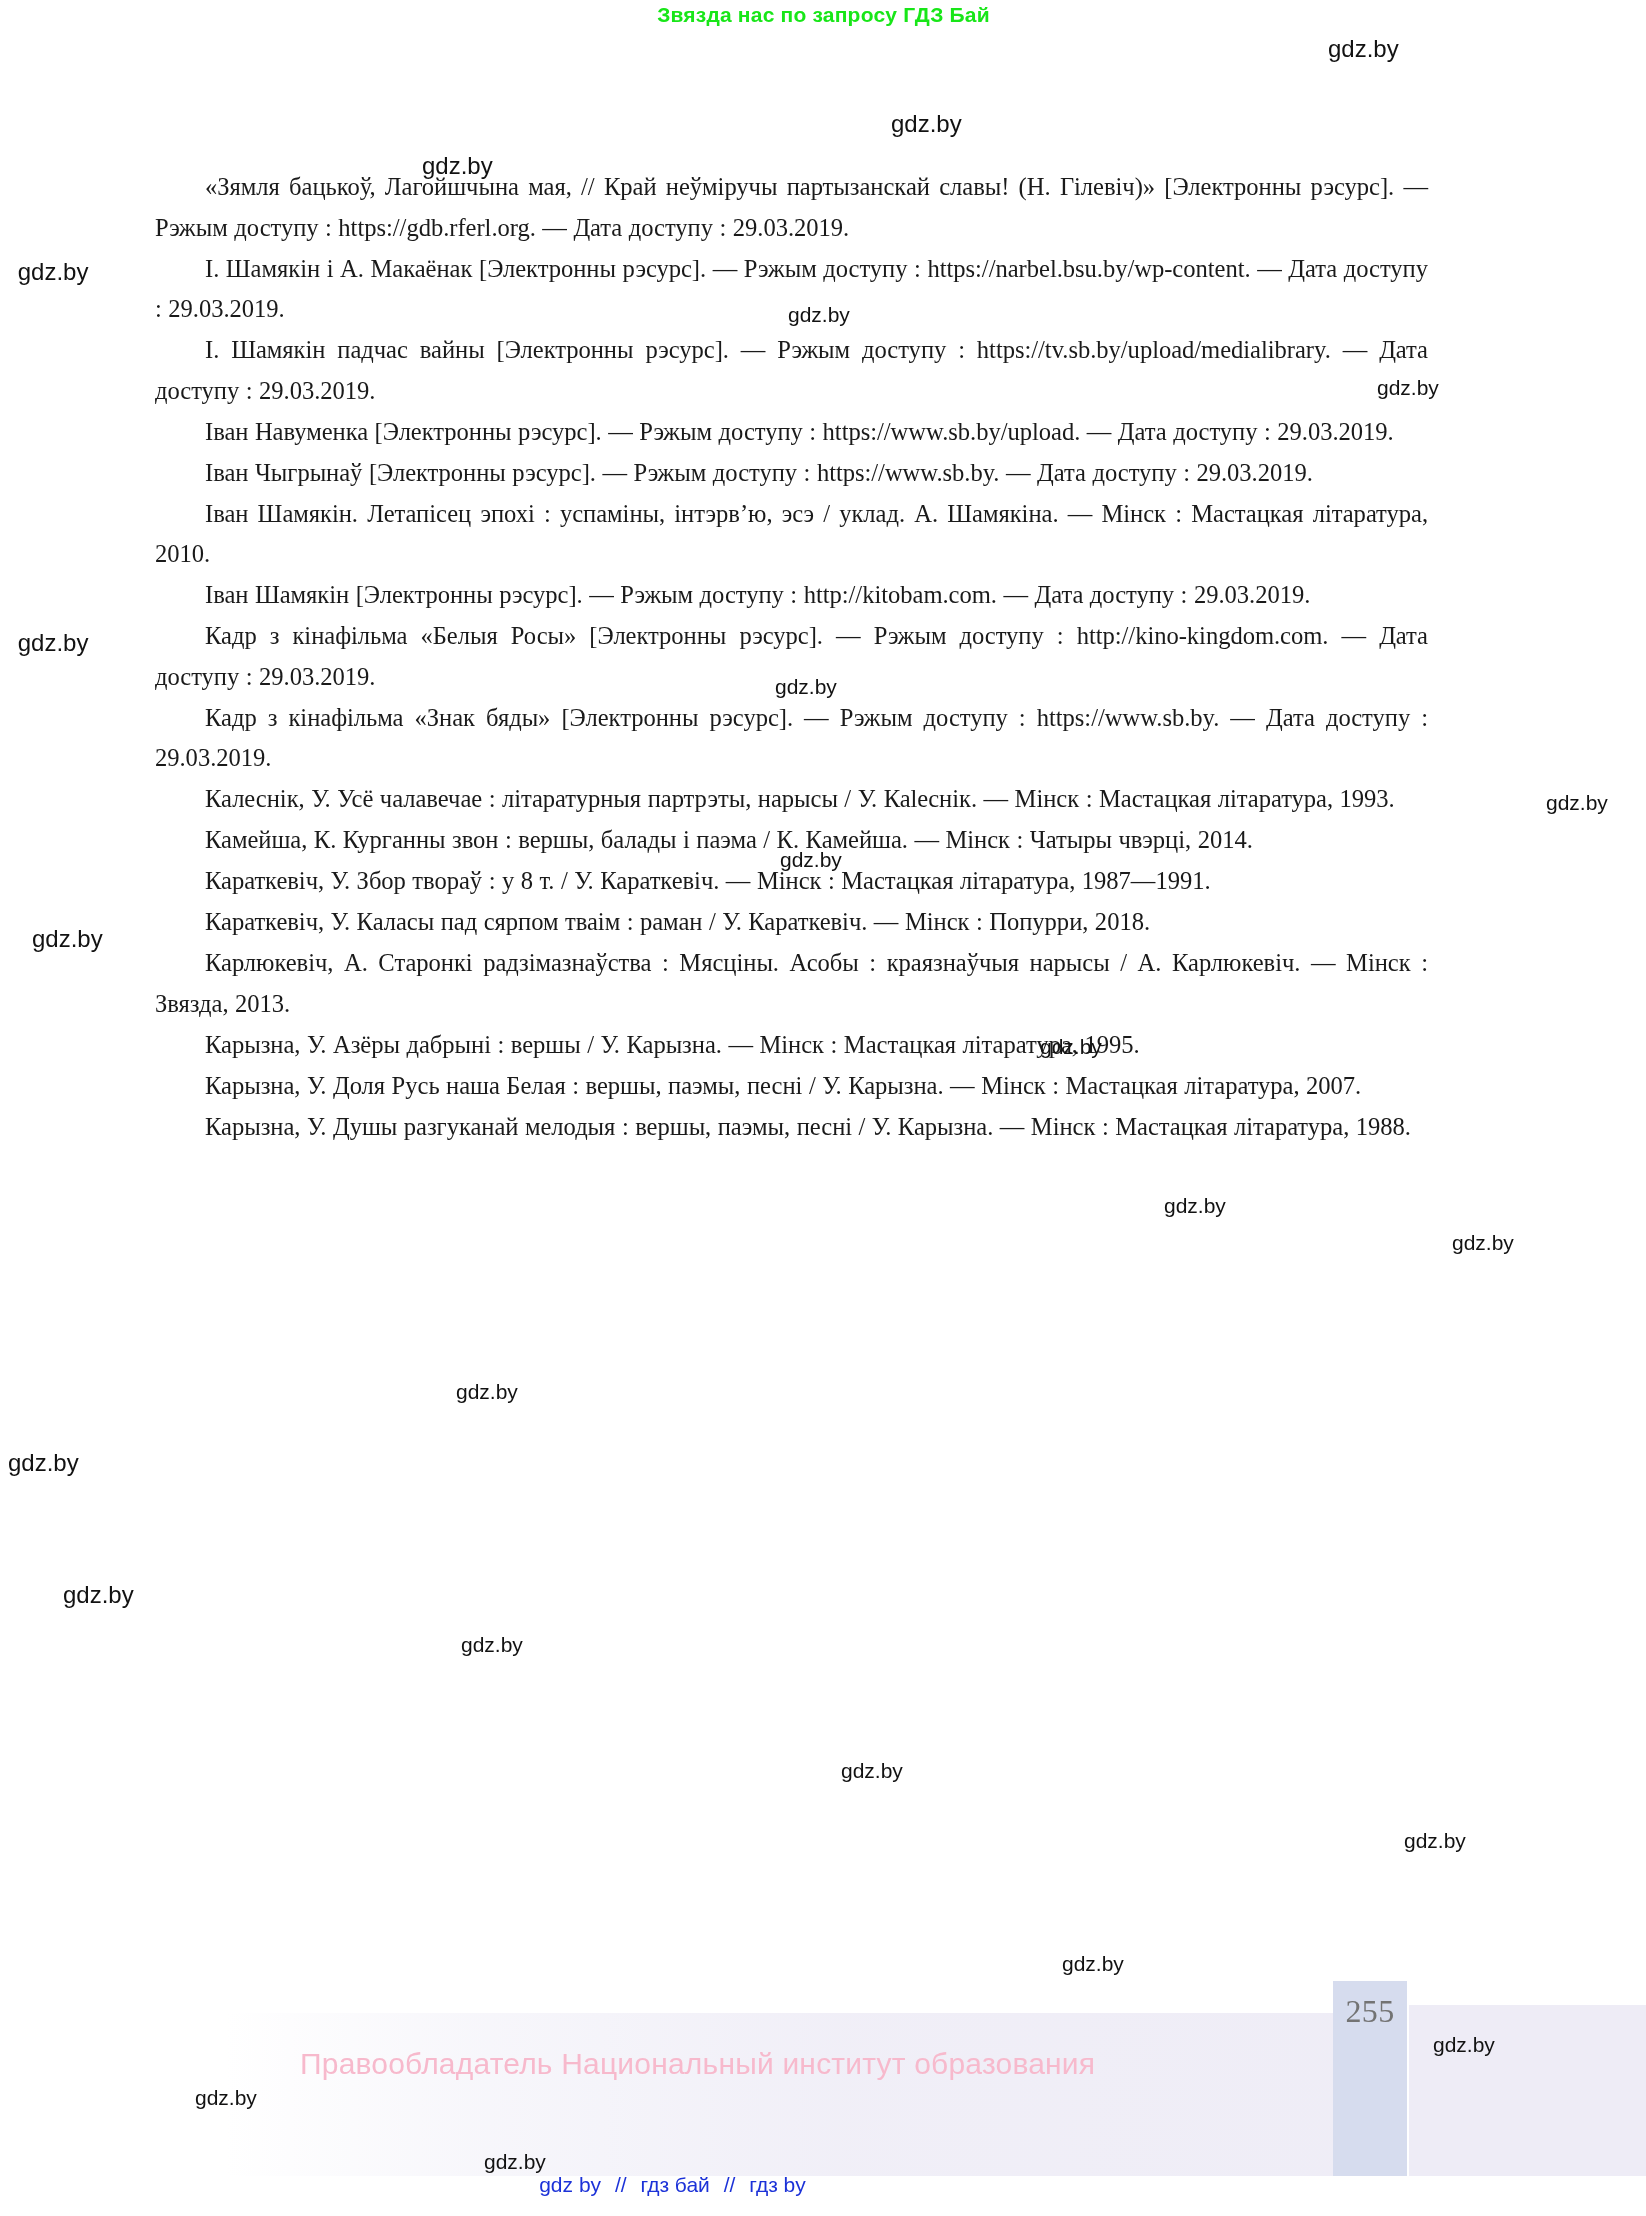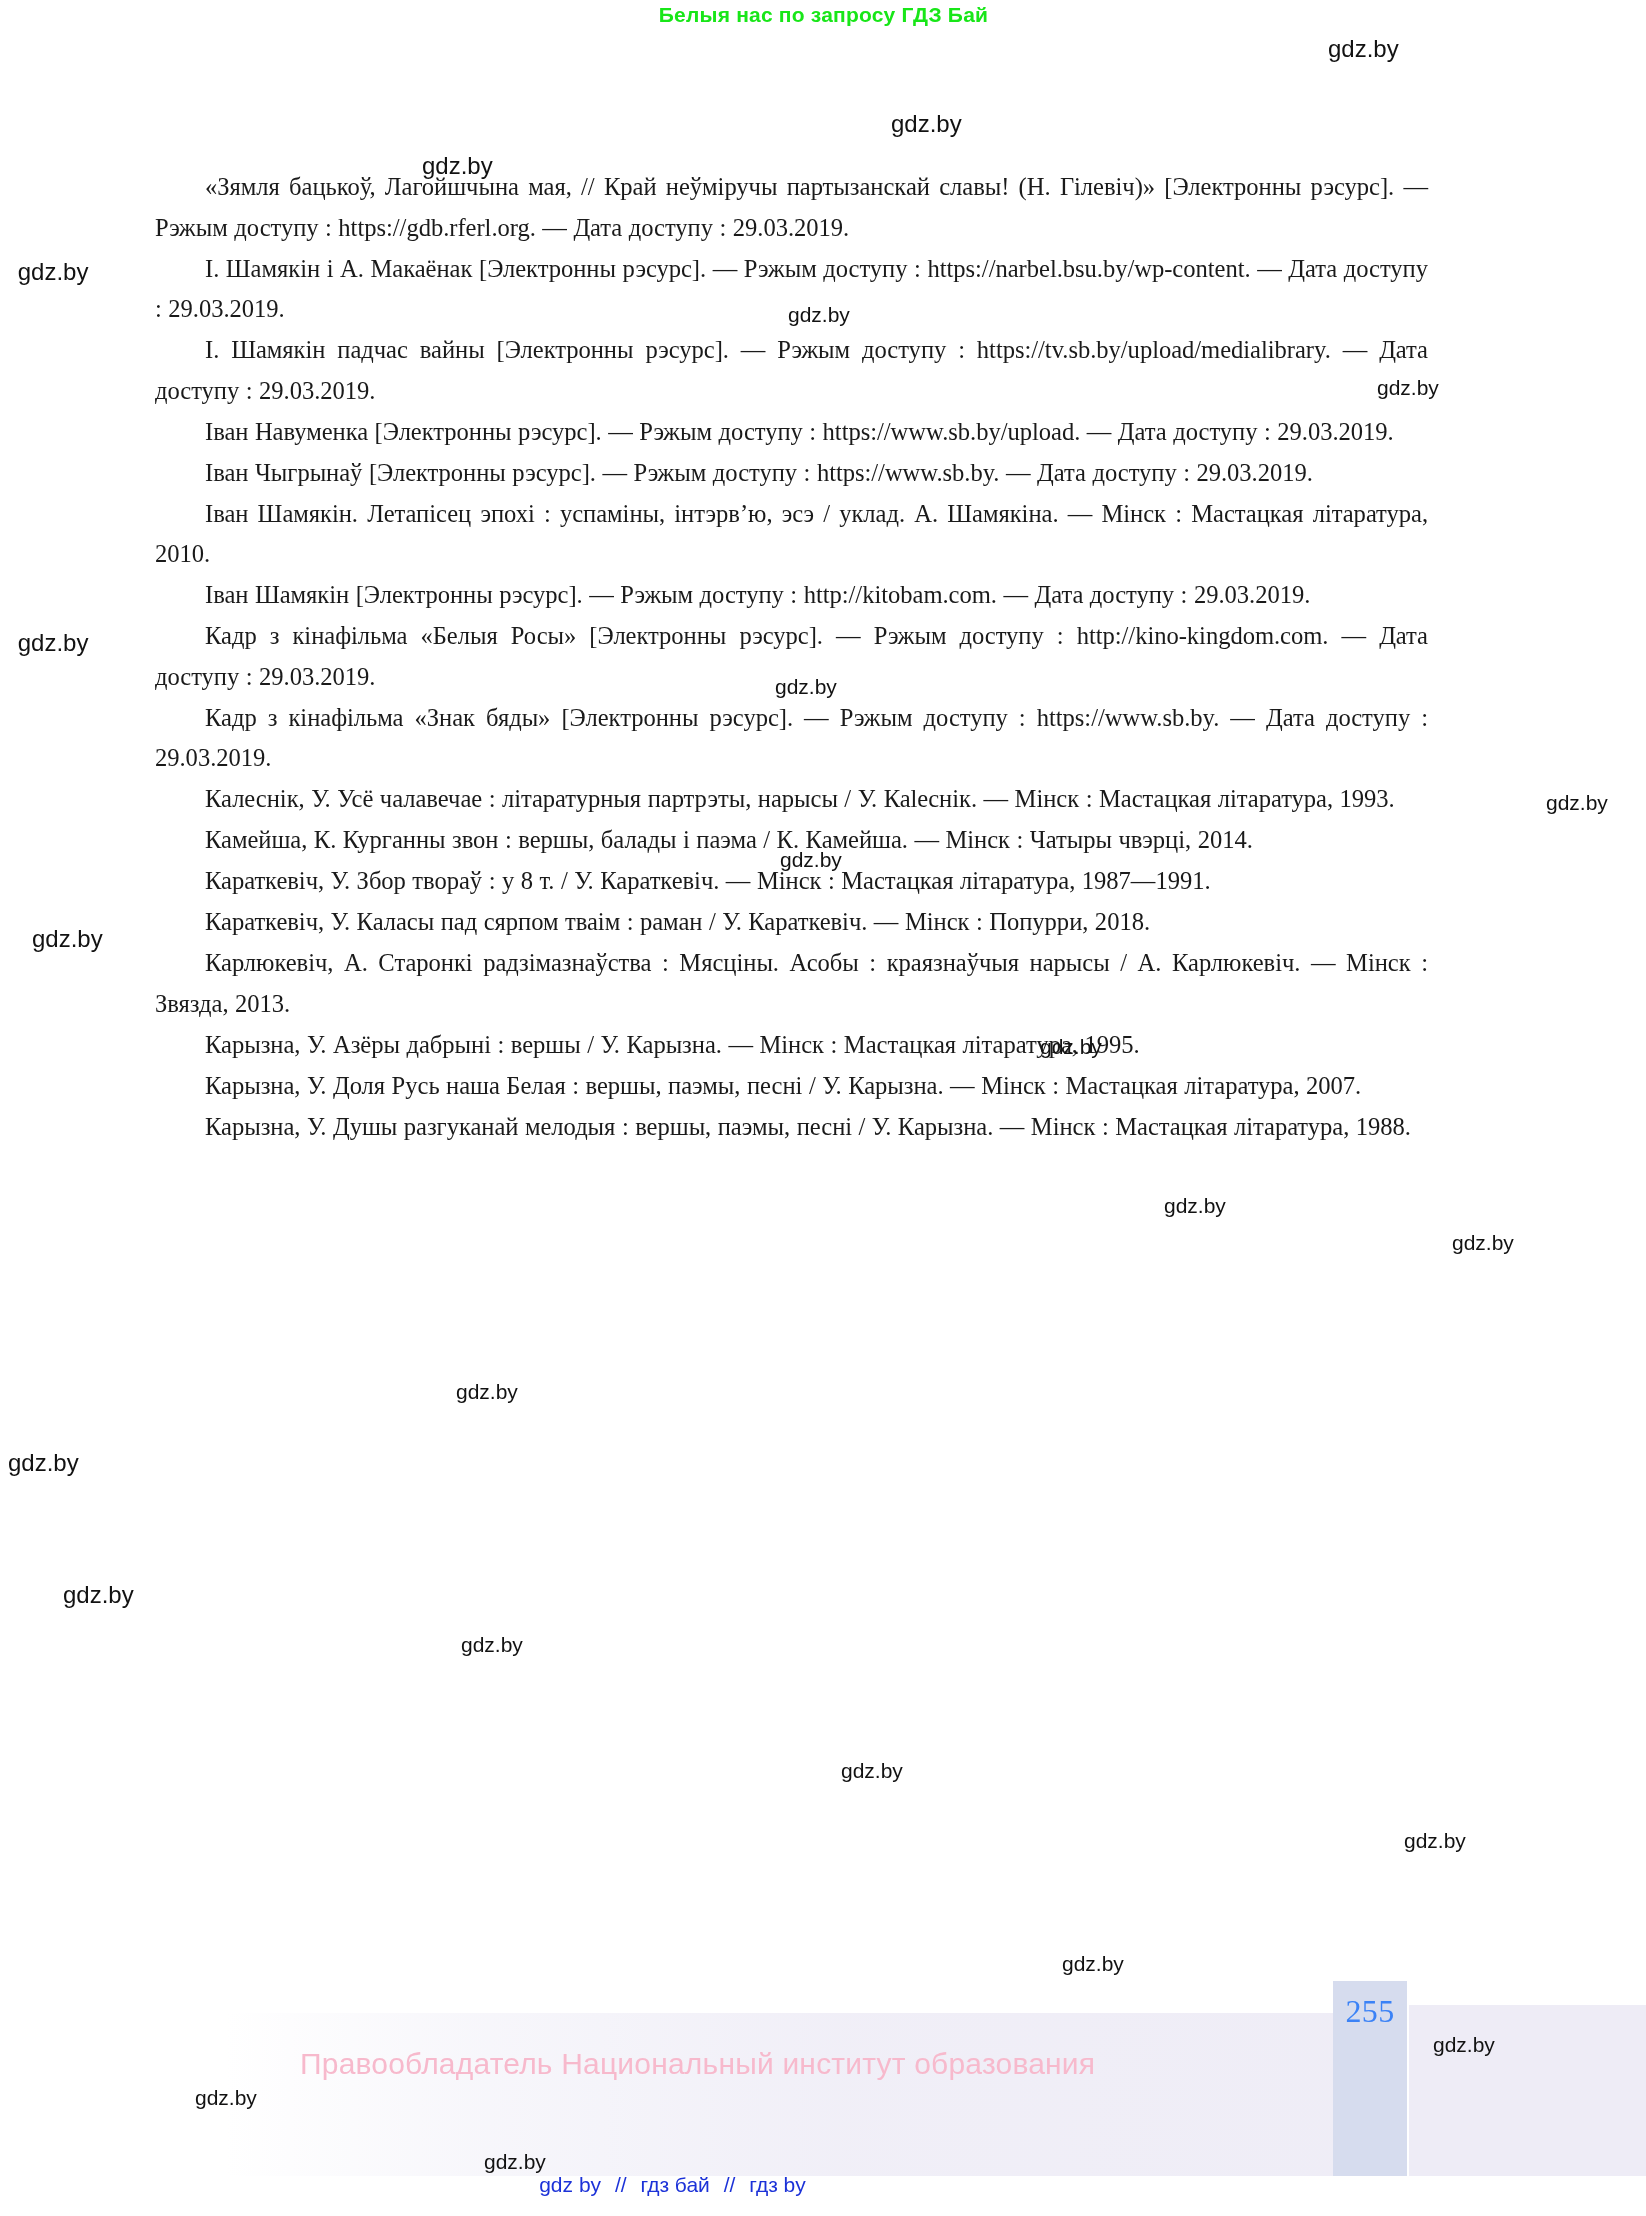--- a/index.html
+++ b/index.html
@@ -65,21 +65,21 @@
     height: 195px;
     background: #d6dcee;
   }
   #page-number {
     position: absolute;
     left: 1333px;
     top: 1993px;
     width: 74px;
     text-align: center;
     font-size: 32px;
-    color: #3b82f6;
+    color: #737373;
     letter-spacing: 0.4px;
   }
   #right-pale-block {
     position: absolute;
     left: 1409px;
     top: 2005px;
     width: 238px;
     height: 171px;
     background: #eeecf6;
   }
@@ -131,21 +131,21 @@
     pointer-events: none;
   }
   .wm-lg { font-size: 24px; }
   .wm-md { font-size: 21px; }
 </style>
 </head>
 <body>
 
 <div id="page">
 
-  <div id="promo-header">Белыя нас по запросу ГДЗ Бай</div>
+  <div id="promo-header">Звязда нас по запросу ГДЗ Бай</div>
 
   <div id="text-column">
       <p class="entry"><span>«Зямля бацькоў, Лагойшчына мая, // Край неўміручы партызанскай славы! (Н. Гілевіч)» [Электронны рэсурс]. — Рэжым доступу : https://gdb.rferl.org. — Дата доступу : 29.03.2019.</span></p>
       <p class="entry"><span>І. Шамякін і А. Макаёнак [Электронны рэсурс]. — Рэжым доступу : https://narbel.bsu.by/wp-content. — Дата доступу : 29.03.2019.</span></p>
       <p class="entry"><span>І. Шамякін падчас вайны [Электронны рэсурс]. — Рэжым доступу : https://tv.sb.by/upload/medialibrary. — Дата доступу : 29.03.2019.</span></p>
       <p class="entry"><span>Іван Навуменка [Электронны рэсурс]. — Рэжым доступу : https://www.sb.by/upload. — Дата доступу : 29.03.2019.</span></p>
       <p class="entry"><span>Іван Чыгрынаў [Электронны рэсурс]. — Рэжым доступу : https://www.sb.by. — Дата доступу : 29.03.2019.</span></p>
       <p class="entry"><span>Іван Шамякін. Летапісец эпохі : успаміны, інтэрв’ю, эсэ / уклад. А. Шамякіна. — Мінск : Мастацкая літаратура, 2010.</span></p>
       <p class="entry"><span>Іван Шамякін [Электронны рэсурс]. — Рэжым доступу : http://kitobam.com. — Дата доступу : 29.03.2019.</span></p>
       <p class="entry"><span>Кадр з кінафільма «Белыя Росы» [Электронны рэсурс]. — Рэжым доступу : http://kino-kingdom.com. — Дата доступу : 29.03.2019.</span></p>

